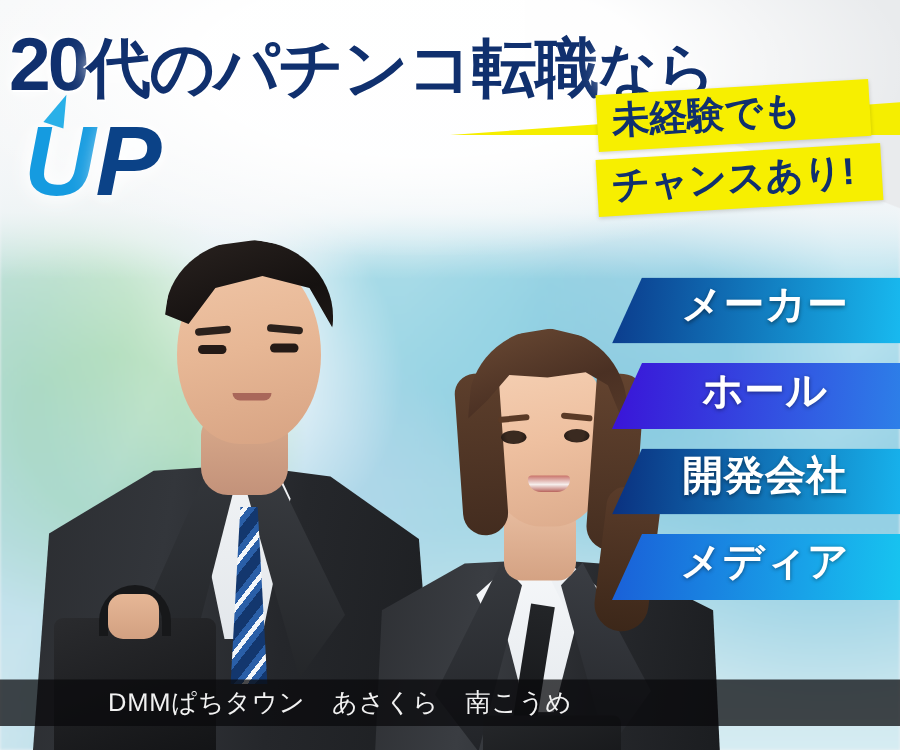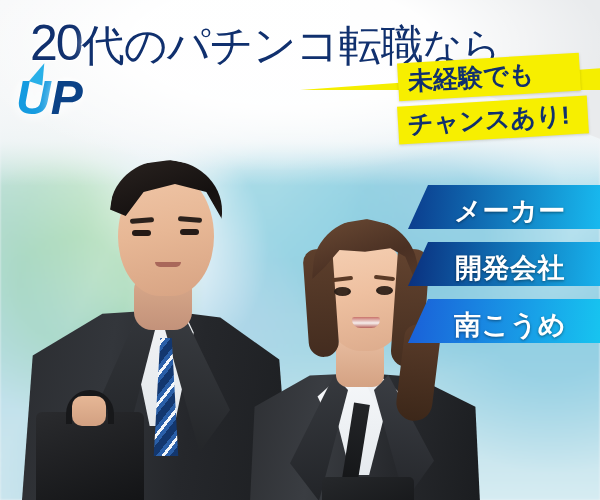--- a/index.html
+++ b/index.html
@@ -215,40 +215,40 @@
     position:absolute; left:96px; top:198px; width:16px; height:102px;
     background:linear-gradient(180deg,#232528,#111214); transform:rotate(9deg);
   }
   .woman .bag {
     position:absolute; left:72px; top:272px; width:92px; height:70px;
     background:linear-gradient(160deg,#26282b,#0d0e10); border-radius:5px;
   }
 
   
   .headline-1 {
-    position:absolute; left:30px; top:18px;
-    font-size:43px; font-weight:400; line-height:1;
+    position:absolute; left:6px; top:18px;
+    font-size:43px; font-weight:700; line-height:1;
     color:#10306e; letter-spacing:-1px;
     text-shadow:0 0 10px #fff, 0 0 18px #fff, 1px 1px 0 #fff, -1px -1px 0 #fff;
     white-space:nowrap;
   }
   .headline-1 .num { font-size:50px; letter-spacing:-2px; }
   .headline-1 .sm { font-size:39px; }
 
   .chance-row {
     position:absolute; left:16px; top:74px;
     display:flex; align-items:baseline; gap:14px;
     white-space:nowrap;
   }
   .chance {
     font-size:66px; font-weight:700; font-style:italic;
     color:#0b4287; letter-spacing:1px; line-height:1;
     text-shadow:0 0 12px #fff, 0 0 22px #fff, 2px 2px 0 rgba(255,255,255,0.9);
   }
-  .upwrap { position:relative; font-size:48px; font-weight:700; font-style:italic; line-height:1; }
+  .upwrap { position:relative; font-size:66px; font-weight:700; font-style:italic; line-height:1; }
   .upwrap .u { color:#159be0; text-shadow:0 0 12px #fff, 0 0 20px #fff; }
   .upwrap .p { color:#0b4287; text-shadow:0 0 12px #fff, 0 0 20px #fff; }
   .upwrap .arrow {
     position:absolute; left:16px; top:-12px;
     width:0; height:0;
     border-left:9px solid transparent; border-right:5px solid transparent;
     border-bottom:22px solid #29b0e8;
     transform:rotate(18deg);
   }
 
@@ -260,21 +260,21 @@
     padding:5px 10px 6px 10px; white-space:nowrap;
     box-shadow:0 1px 3px rgba(0,0,0,0.17);
   }
   .badge-row.r1 { transform:rotate(-3.4deg); width:182px; }
   .badge-row.r2 { transform:rotate(-3.4deg); width:190px; margin-top:5px; }
 
   
   .cats { position:absolute; left:408px; top:185px; width:192px; }
   .cat {
     position:relative; height:44px; margin-bottom:13px;
-    display:flex; align-items:flex-end; justify-content:center;
+    display:flex; align-items:flex-start; justify-content:center;
     clip-path:polygon(20px 0%, 100% 0%, 100% 100%, 0% 100%);
   }
   .cat .cat-label {
     position:relative; z-index:2;
     color:#ffffff; font-size:27px; font-weight:700; letter-spacing:0.5px;
     text-shadow:0 1px 3px rgba(0,0,0,0.45);
     padding-left:12px; white-space:nowrap;
   }
 
   
@@ -351,22 +351,28 @@
 
   <div class="badge">
     <div class="badge-row r1">未経験でも</div>
     <div class="badge-row r2">チャンスあり!</div>
   </div>
 
   <div class="cats">
     <div class="cat" style="background: linear-gradient(95deg, rgb(11, 59, 140) 0%, rgb(24, 185, 239) 100%);">
       <span class="cat-label">メーカー</span>
     </div>
+    <div class="cat" style="background: linear-gradient(95deg, rgb(58, 19, 216) 0%, rgb(45, 127, 232) 100%);">
+      <span class="cat-label">ホール</span>
+    </div>
     <div class="cat" style="background: linear-gradient(95deg, rgb(10, 47, 126) 0%, rgb(23, 178, 236) 100%);">
       <span class="cat-label">開発会社</span>
     </div>
     <div class="cat" style="background: linear-gradient(95deg, rgb(26, 95, 216) 0%, rgb(23, 196, 240) 100%);">
-      <span class="cat-label">南こうめ</span>
+      <span class="cat-label">メディア</span>
     </div>
   </div>
 
+  <div class="caption-bar">
+    <span class="caption-text">DMMぱちタウン　あさくら　南こうめ</span>
+  </div>
 
 </div>
 
 </body></html>

